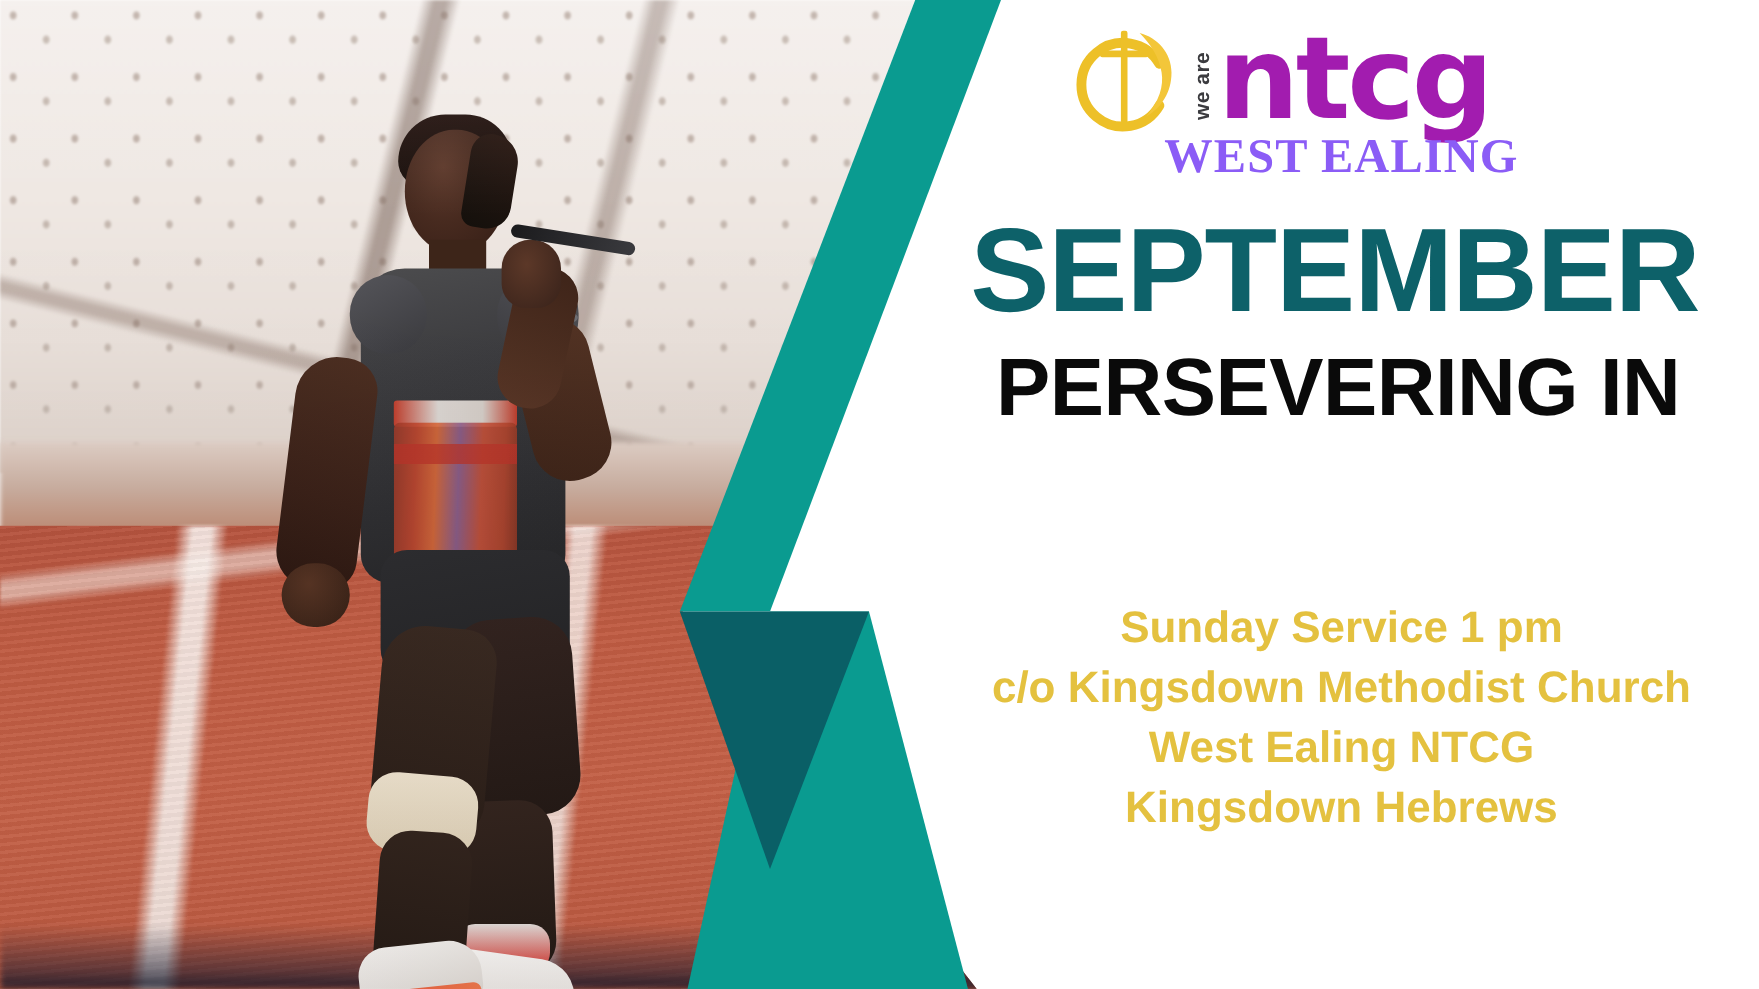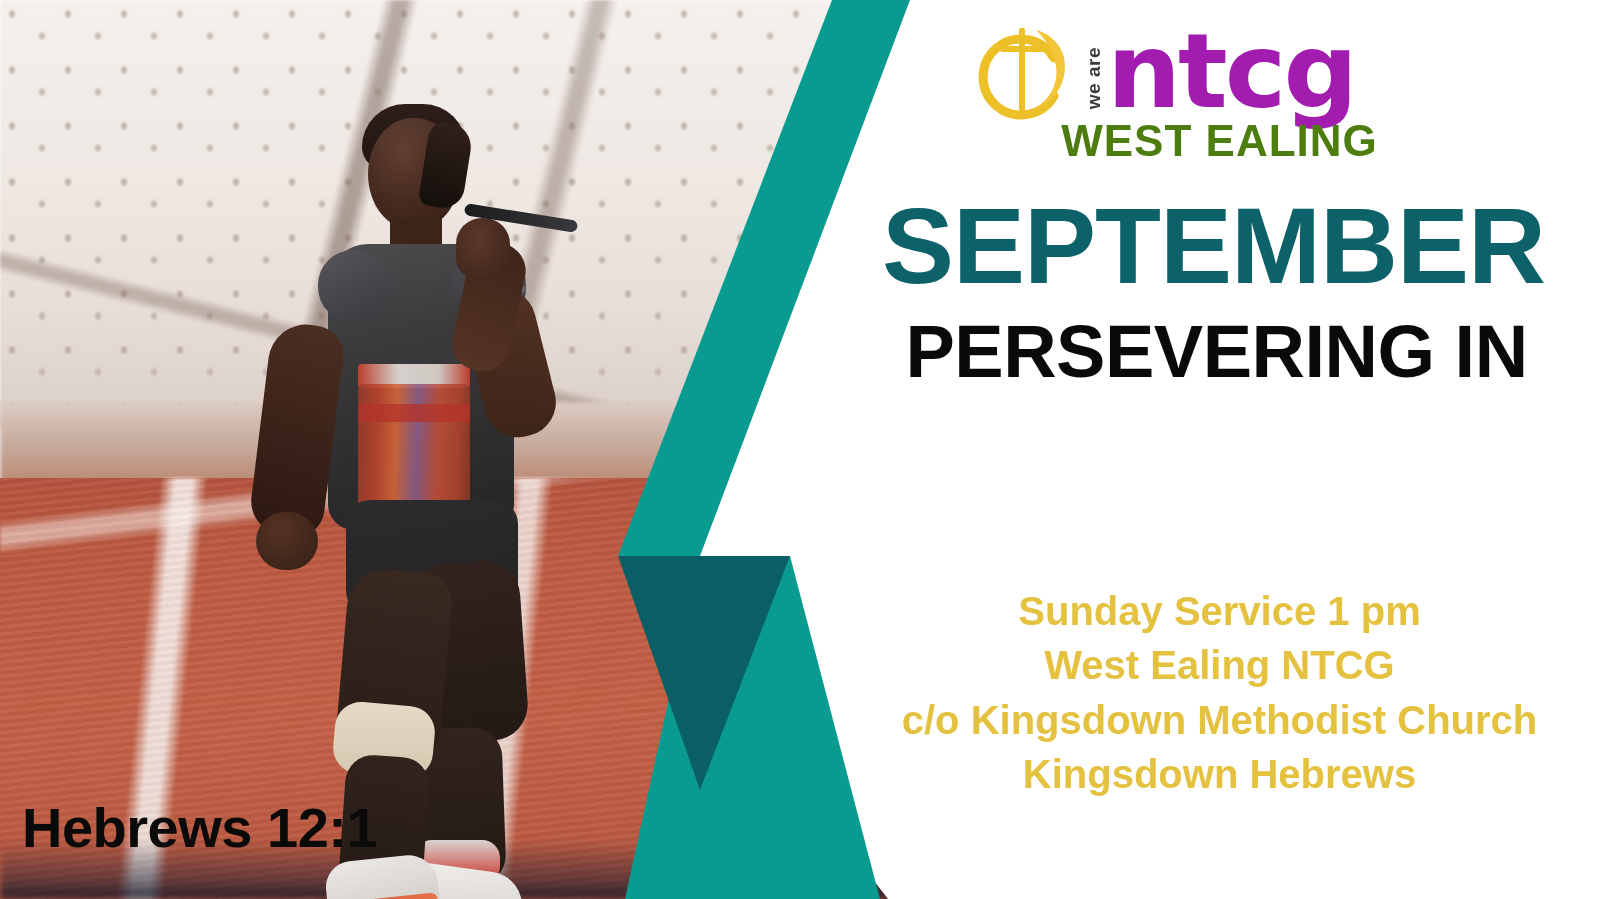--- a/index.html
+++ b/index.html
@@ -161,41 +161,41 @@
     font-size:19px; font-weight:bold; color:#3b3b3f; letter-spacing:.5px;
     margin:12px 2px 0 4px; line-height:1;
   }
   .logo-ntcg {
     font-size:104px; font-weight:bold; color:#a21caf; line-height:.84;
     letter-spacing:-3px; margin-left:2px;
     font-family:"DejaVu Sans", sans-serif;
   }
   .logo-sub {
     position:absolute; left:0; top:108px; width:759px; text-align:center;
-    font-size:44px; font-weight:bold; color:#4d7c0f; letter-spacing:1px;
-    font-family:Liberation Sans, sans-serif;
+    font-size:44px; font-weight:bold; color:#8b5cf6; letter-spacing:1px;
+    font-family:Liberation Serif, serif;
   }
 
   
   .h-month {
     position:absolute; left:-14px; top:192px; width:775px; text-align:center;
     font-size:108px; font-weight:bold; color:#0d6169;
     letter-spacing:-1px; line-height:1;
     font-family:"Liberation Sans", sans-serif;
   }
   .h-theme {
     position:absolute; left:-6px; top:314px; width:765px; text-align:center;
     font-size:74px; font-weight:bold; color:#0a0a0a;
     line-height:1.02; letter-spacing:-0.5px;
     font-family:"Liberation Sans", sans-serif;
   }
 
   
   .details {
-    position:absolute; left:0; top:584px; width:759px; text-align:center;
+    position:absolute; left:0; top:544px; width:759px; text-align:center;
     color:#e4c13f; font-weight:bold; font-size:40px; line-height:1.36;
     font-family:"Liberation Sans", sans-serif;
   }
   .details div { white-space:nowrap; }
 </style>
 </head>
 <body>
 
 <div id="flyer">
 
@@ -244,21 +244,20 @@
 
   <svg class="chev" viewBox="0 0 1599 899" preserveAspectRatio="none">
 
     <polygon points="832,0 910,0 700,556 618,556" fill="#0a9b90"></polygon>
 
     <polygon points="700,556 790,556 880,899 625,899" fill="#0a9b90"></polygon>
 
     <polygon points="618,556 790,556 700,790" fill="#0a5f66"></polygon>
   </svg>
 
-  <div class="scripture">Hebrews 12:1</div>
 
   <div class="right">
 
     <div class="logo-wrap">
       <div class="logo-row">
         <div class="logo-mark">
           <svg viewBox="0 0 110 108" width="110" height="108">
 
             <path d="M84 40 A38 38 0 1 0 84 78" fill="none" stroke="#edc028" stroke-width="9" stroke-linecap="round"></path>
 
@@ -277,19 +276,19 @@
     </div>
 
     <div class="h-month">SEPTEMBER</div>
 
     <div class="h-theme">
       <div>PERSEVERING IN</div>
     </div>
 
     <div class="details">
       <div>Sunday Service 1 pm</div>
+      <div>c/o Kingsdown Methodist Church</div>
       <div>West Ealing NTCG</div>
-      <div>c/o Kingsdown Methodist Church</div>
       <div>Kingsdown Hebrews</div>
     </div>
 
   </div>
 </div>
 
 </body></html>

